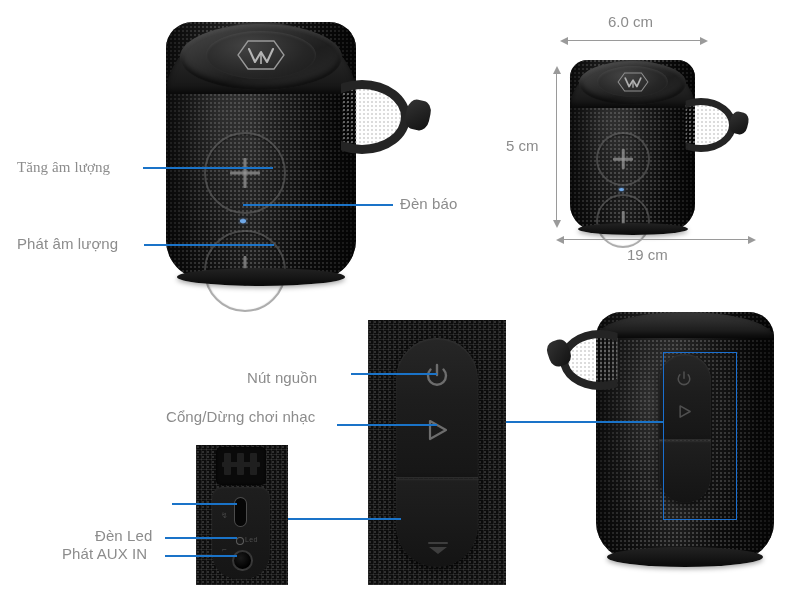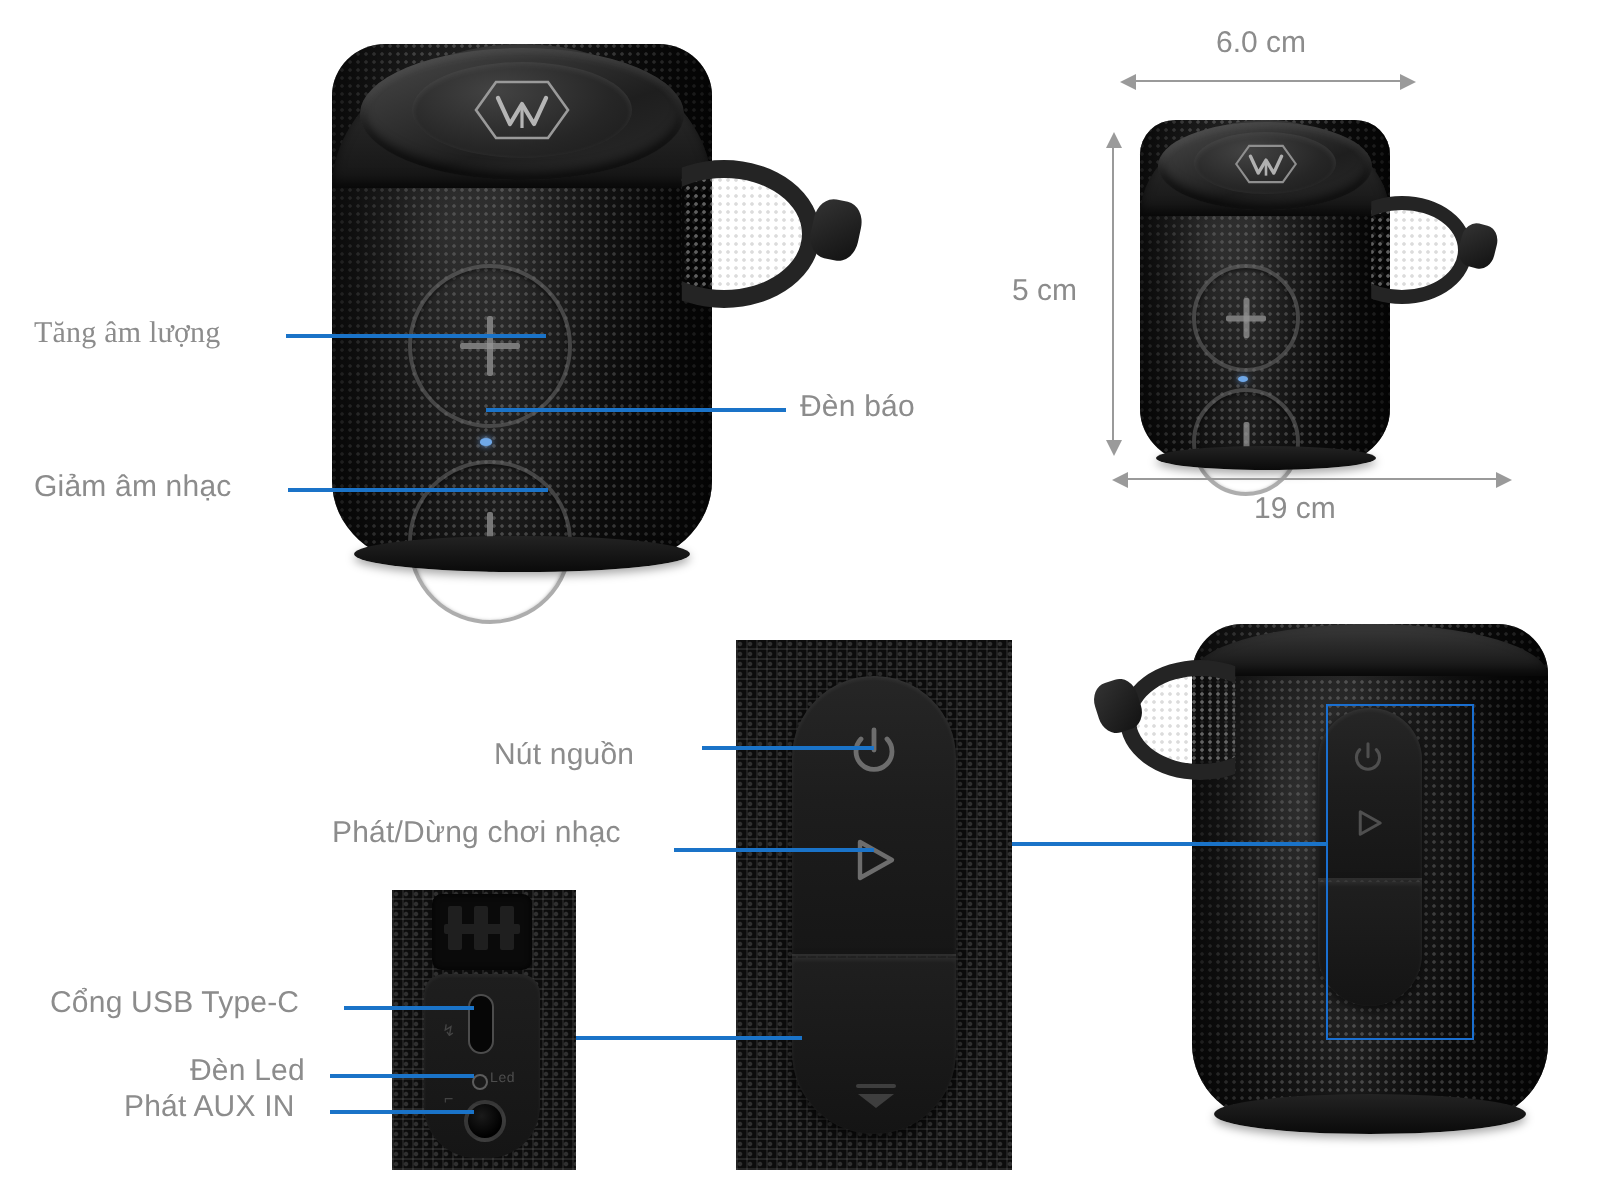--- a/index.html
+++ b/index.html
@@ -224,21 +224,21 @@
     <div class="spk-base" style="height:18px;bottom:-4px;"></div>
 
     <div class="strap-loop" style="left:148px;top:58px;width:78px;height:56px;
                 clip-path:polygon(28% 0,100% 0,100% 100%,28% 100%);"></div>
     <div class="strap-tip" style="left:240px;top:78px;width:24px;height:30px;transform:rotate(12deg);"></div>
   </div>
 
   <div class="label" style="left:17px;top:159px;font-family:Liberation Serif, serif;">Tăng âm lượng</div>
   <div class="lead" style="left:143px;top:167px;width:130px;"></div>
 
-  <div class="label" style="left:17px;top:236px;">Giảm âm nhạc</div>
+  <div class="label" style="left:17px;top:236px;">Phát âm lượng</div>
   <div class="lead" style="left:144px;top:244px;width:130px;"></div>
 
   <div class="label" style="left:400px;top:196px;">Đèn báo</div>
   <div class="lead" style="left:243px;top:204px;width:150px;"></div>
 
   <div class="speaker" style="left:570px;top:60px;width:125px;height:172px;">
     <div class="spk-body">
       <div class="mesh"></div>
       <div class="mesh-shade"></div>
     </div>
@@ -298,21 +298,21 @@
       <path d="M5 3 L21 12 L5 21 Z" fill="none" stroke="#6d6d6d" stroke-width="2.2" stroke-linejoin="round"></path>
     </svg>
 
     <div class="tri-bar" style="left:60px;top:222px;width:20px;"></div>
     <div class="tri-mark" style="left:61px;top:227px;"></div>
   </div>
 
   <div class="label" style="left:247px;top:370px;">Nút nguồn</div>
   <div class="lead" style="left:351px;top:373px;width:86px;"></div>
 
-  <div class="label" style="left:166px;top:409px;">Phát/Dừng chơi nhạc</div>
+  <div class="label" style="left:166px;top:409px;">Cổng/Dừng chơi nhạc</div>
   <div class="lead" style="left:337px;top:424px;width:100px;"></div>
 
   <div class="inset" style="left:196px;top:445px;width:92px;height:140px;">
     <div class="fabric"></div>
 
     <div class="grille" style="left:20px;top:2px;width:50px;height:38px;">
       <div class="grille-slot" style="left:8px;top:6px;width:7px;height:22px;"></div>
       <div class="grille-slot" style="left:21px;top:6px;width:7px;height:22px;"></div>
       <div class="grille-slot" style="left:34px;top:6px;width:7px;height:22px;"></div>
       <div class="grille-slot" style="left:6px;top:15px;width:38px;height:5px;"></div>
@@ -323,21 +323,20 @@
     <div class="usbc" style="left:38px;top:52px;width:11px;height:28px;"></div>
     <div class="tiny-mark" style="left:25px;top:66px;">↯</div>
 
     <div class="leddot-sm" style="left:40px;top:92px;width:6px;height:6px;"></div>
     <div class="led-text" style="left:49px;top:91px;">Led</div>
 
     <div class="auxjack" style="left:36px;top:105px;width:17px;height:17px;"></div>
     <div class="tiny-mark" style="left:26px;top:100px;">⌐</div>
   </div>
 
-  <div class="label" style="left:25px;top:494px;">Cổng USB Type-C</div>
   <div class="lead" style="left:172px;top:503px;width:65px;"></div>
 
   <div class="label" style="left:95px;top:528px;">Đèn Led</div>
   <div class="lead" style="left:165px;top:537px;width:72px;"></div>
 
   <div class="label" style="left:62px;top:546px;">Phát AUX IN</div>
   <div class="lead" style="left:165px;top:555px;width:72px;"></div>
 
   <div class="lead" style="left:288px;top:518px;width:113px;"></div>
 

